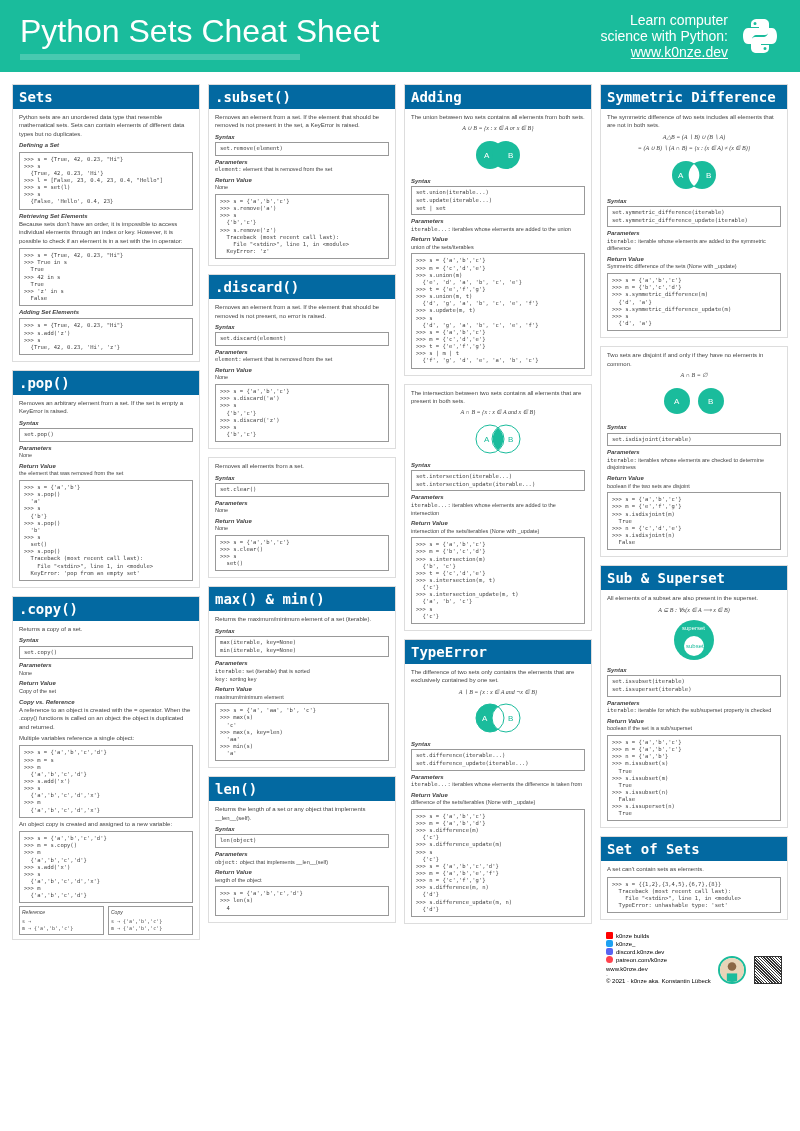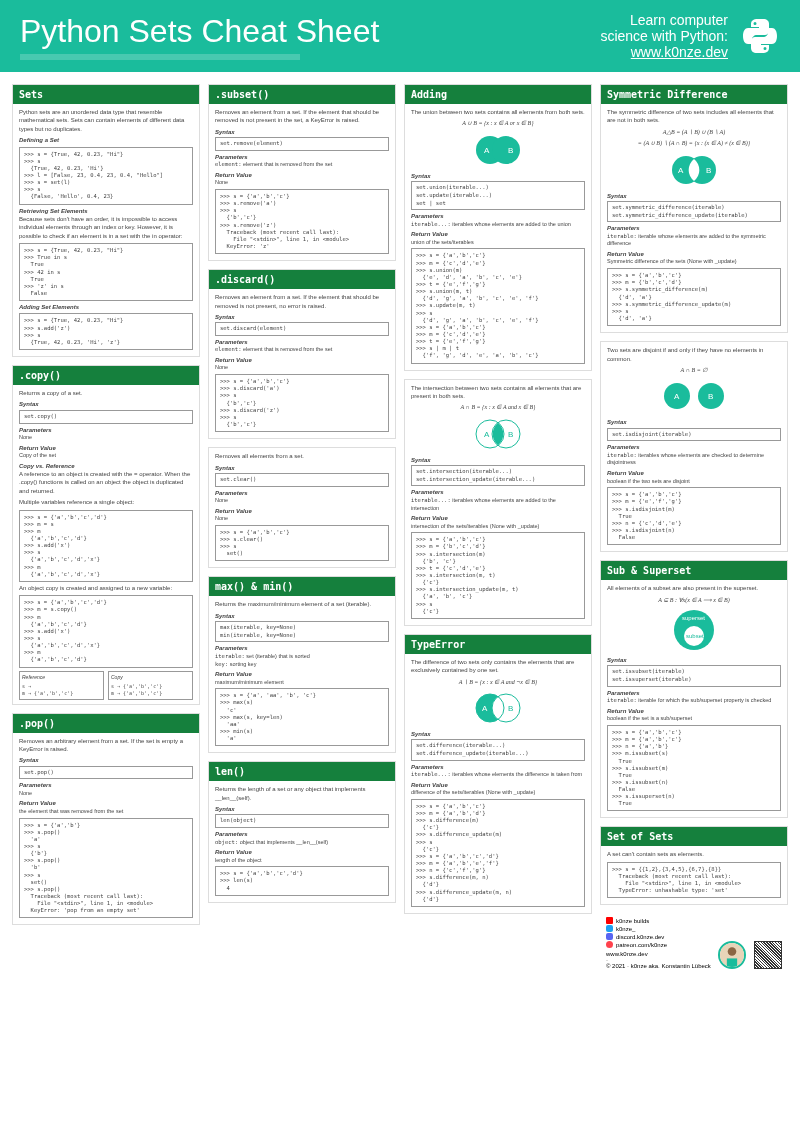--- a/index.html
+++ b/index.html
@@ -7,21 +7,21 @@
 .header { background:#1abc9c; color:#fff; padding:12px 20px; display:flex; align-items:flex-end; justify-content:space-between;gap:32px; }
 .header-title { font-size:32px; font-weight:300; }
 .header-title-under { width:280px; height:6px; background:#48c9b0; margin-top:4px; }
 .header-right { display:flex; align-items:center; gap:12px; }
 .header-learn { text-align:right; font-size:14px; }
 .header-learn a { color:#fff; text-decoration:underline; }
 .logo { width:40px; height:40px; }
 .content { display:flex; gap:8px; padding:12px; }
 .col { flex:1; display:flex; flex-direction:column; gap:8px; }
 .card { border:1px solid #ddd; }
-.card-header { background:#15803d; color:#fff; font-size:10px; font-weight:bold; padding:4px 6px; font-family:monospace; }
+.card-header { background:#0369a1; color:#fff; font-size:14px; font-weight:bold; padding:4px 6px; font-family:monospace; }
 .card-body { padding:4px 6px; font-size:6px; color:#444; line-height:1.4; }
 .card-body p { margin-bottom:3px; }
 .bold-label { font-weight:bold; font-style:italic; font-size:6px; margin-top:2px; display:block; }
 .code-box { border:1px solid #999; background:#fff; padding:3px 4px; font-family:monospace; font-size:5.5px; white-space:pre; overflow:hidden; margin:2px 0; line-height:1.3; }
 .syntax-box { border:1px solid #999; background:#fff; padding:2px 4px; font-family:monospace; font-size:5.5px; margin:1px 0; }
 .param { font-size:5.5px; }
 .param code { font-family:monospace; }
 .math { font-family:serif; font-style:italic; font-size:6px; text-align:center; margin:3px 0; }
 .venn { display:flex; justify-content:center; margin:4px 0; }
 .ref-boxes { display:flex; gap:4px; margin-top:3px; }
@@ -84,20 +84,46 @@
   False</div>
       <span class="bold-label">Adding Set Elements</span>
       <div class="code-box">&gt;&gt;&gt; s = {True, 42, 0.23, "Hi"}
 &gt;&gt;&gt; s.add('z')
 &gt;&gt;&gt; s
   {True, 42, 0.23, 'Hi', 'z'}</div>
     </div>
   </div>
 
   <div class="card">
+    <div class="card-header">.pop()</div>
+    <div class="card-body">
+      <p>Removes an arbitrary element from a set. If the set is empty a KeyError is raised.</p>
+      <span class="bold-label">Syntax</span>
+      <div class="syntax-box">set.pop()</div>
+      <span class="bold-label">Parameters</span>
+      <div class="param">None</div>
+      <span class="bold-label">Return Value</span>
+      <div class="param">the element that was removed from the set</div>
+      <div class="code-box">&gt;&gt;&gt; s = {'a','b'}
+&gt;&gt;&gt; s.pop()
+  'a'
+&gt;&gt;&gt; s
+  {'b'}
+&gt;&gt;&gt; s.pop()
+  'b'
+&gt;&gt;&gt; s
+  set()
+&gt;&gt;&gt; s.pop()
+  Traceback (most recent call last):
+    File "&lt;stdin&gt;", line 1, in &lt;module&gt;
+  KeyError: 'pop from an empty set'</div>
+    </div>
+  </div>
+
+  <div class="card">
     <div class="card-header">.copy()</div>
     <div class="card-body">
       <p>Returns a copy of a set.</p>
       <span class="bold-label">Syntax</span>
       <div class="syntax-box">set.copy()</div>
       <span class="bold-label">Parameters</span>
       <div class="param">None</div>
       <span class="bold-label">Return Value</span>
       <div class="param">Copy of the set</div>
       <span class="bold-label">Copy vs. Reference</span>
@@ -125,46 +151,20 @@
       <div class="ref-boxes">
         <div class="ref-box">
           <div class="ref-box-title">Reference</div>
           <div style="font-family:monospace">s →<br>m → {'a','b','c'}</div>
         </div>
         <div class="ref-box">
           <div class="ref-box-title">Copy</div>
           <div style="font-family:monospace">s → {'a','b','c'}<br>m → {'a','b','c'}</div>
         </div>
       </div>
-    </div>
-  </div>
-
-  <div class="card">
-    <div class="card-header">.pop()</div>
-    <div class="card-body">
-      <p>Removes an arbitrary element from a set. If the set is empty a KeyError is raised.</p>
-      <span class="bold-label">Syntax</span>
-      <div class="syntax-box">set.pop()</div>
-      <span class="bold-label">Parameters</span>
-      <div class="param">None</div>
-      <span class="bold-label">Return Value</span>
-      <div class="param">the element that was removed from the set</div>
-      <div class="code-box">&gt;&gt;&gt; s = {'a','b'}
-&gt;&gt;&gt; s.pop()
-  'a'
-&gt;&gt;&gt; s
-  {'b'}
-&gt;&gt;&gt; s.pop()
-  'b'
-&gt;&gt;&gt; s
-  set()
-&gt;&gt;&gt; s.pop()
-  Traceback (most recent call last):
-    File "&lt;stdin&gt;", line 1, in &lt;module&gt;
-  KeyError: 'pop from an empty set'</div>
     </div>
   </div>
 
 </div>
 
 <div class="col">
 
   <div class="card">
     <div class="card-header">.subset()</div>
     <div class="card-body">

